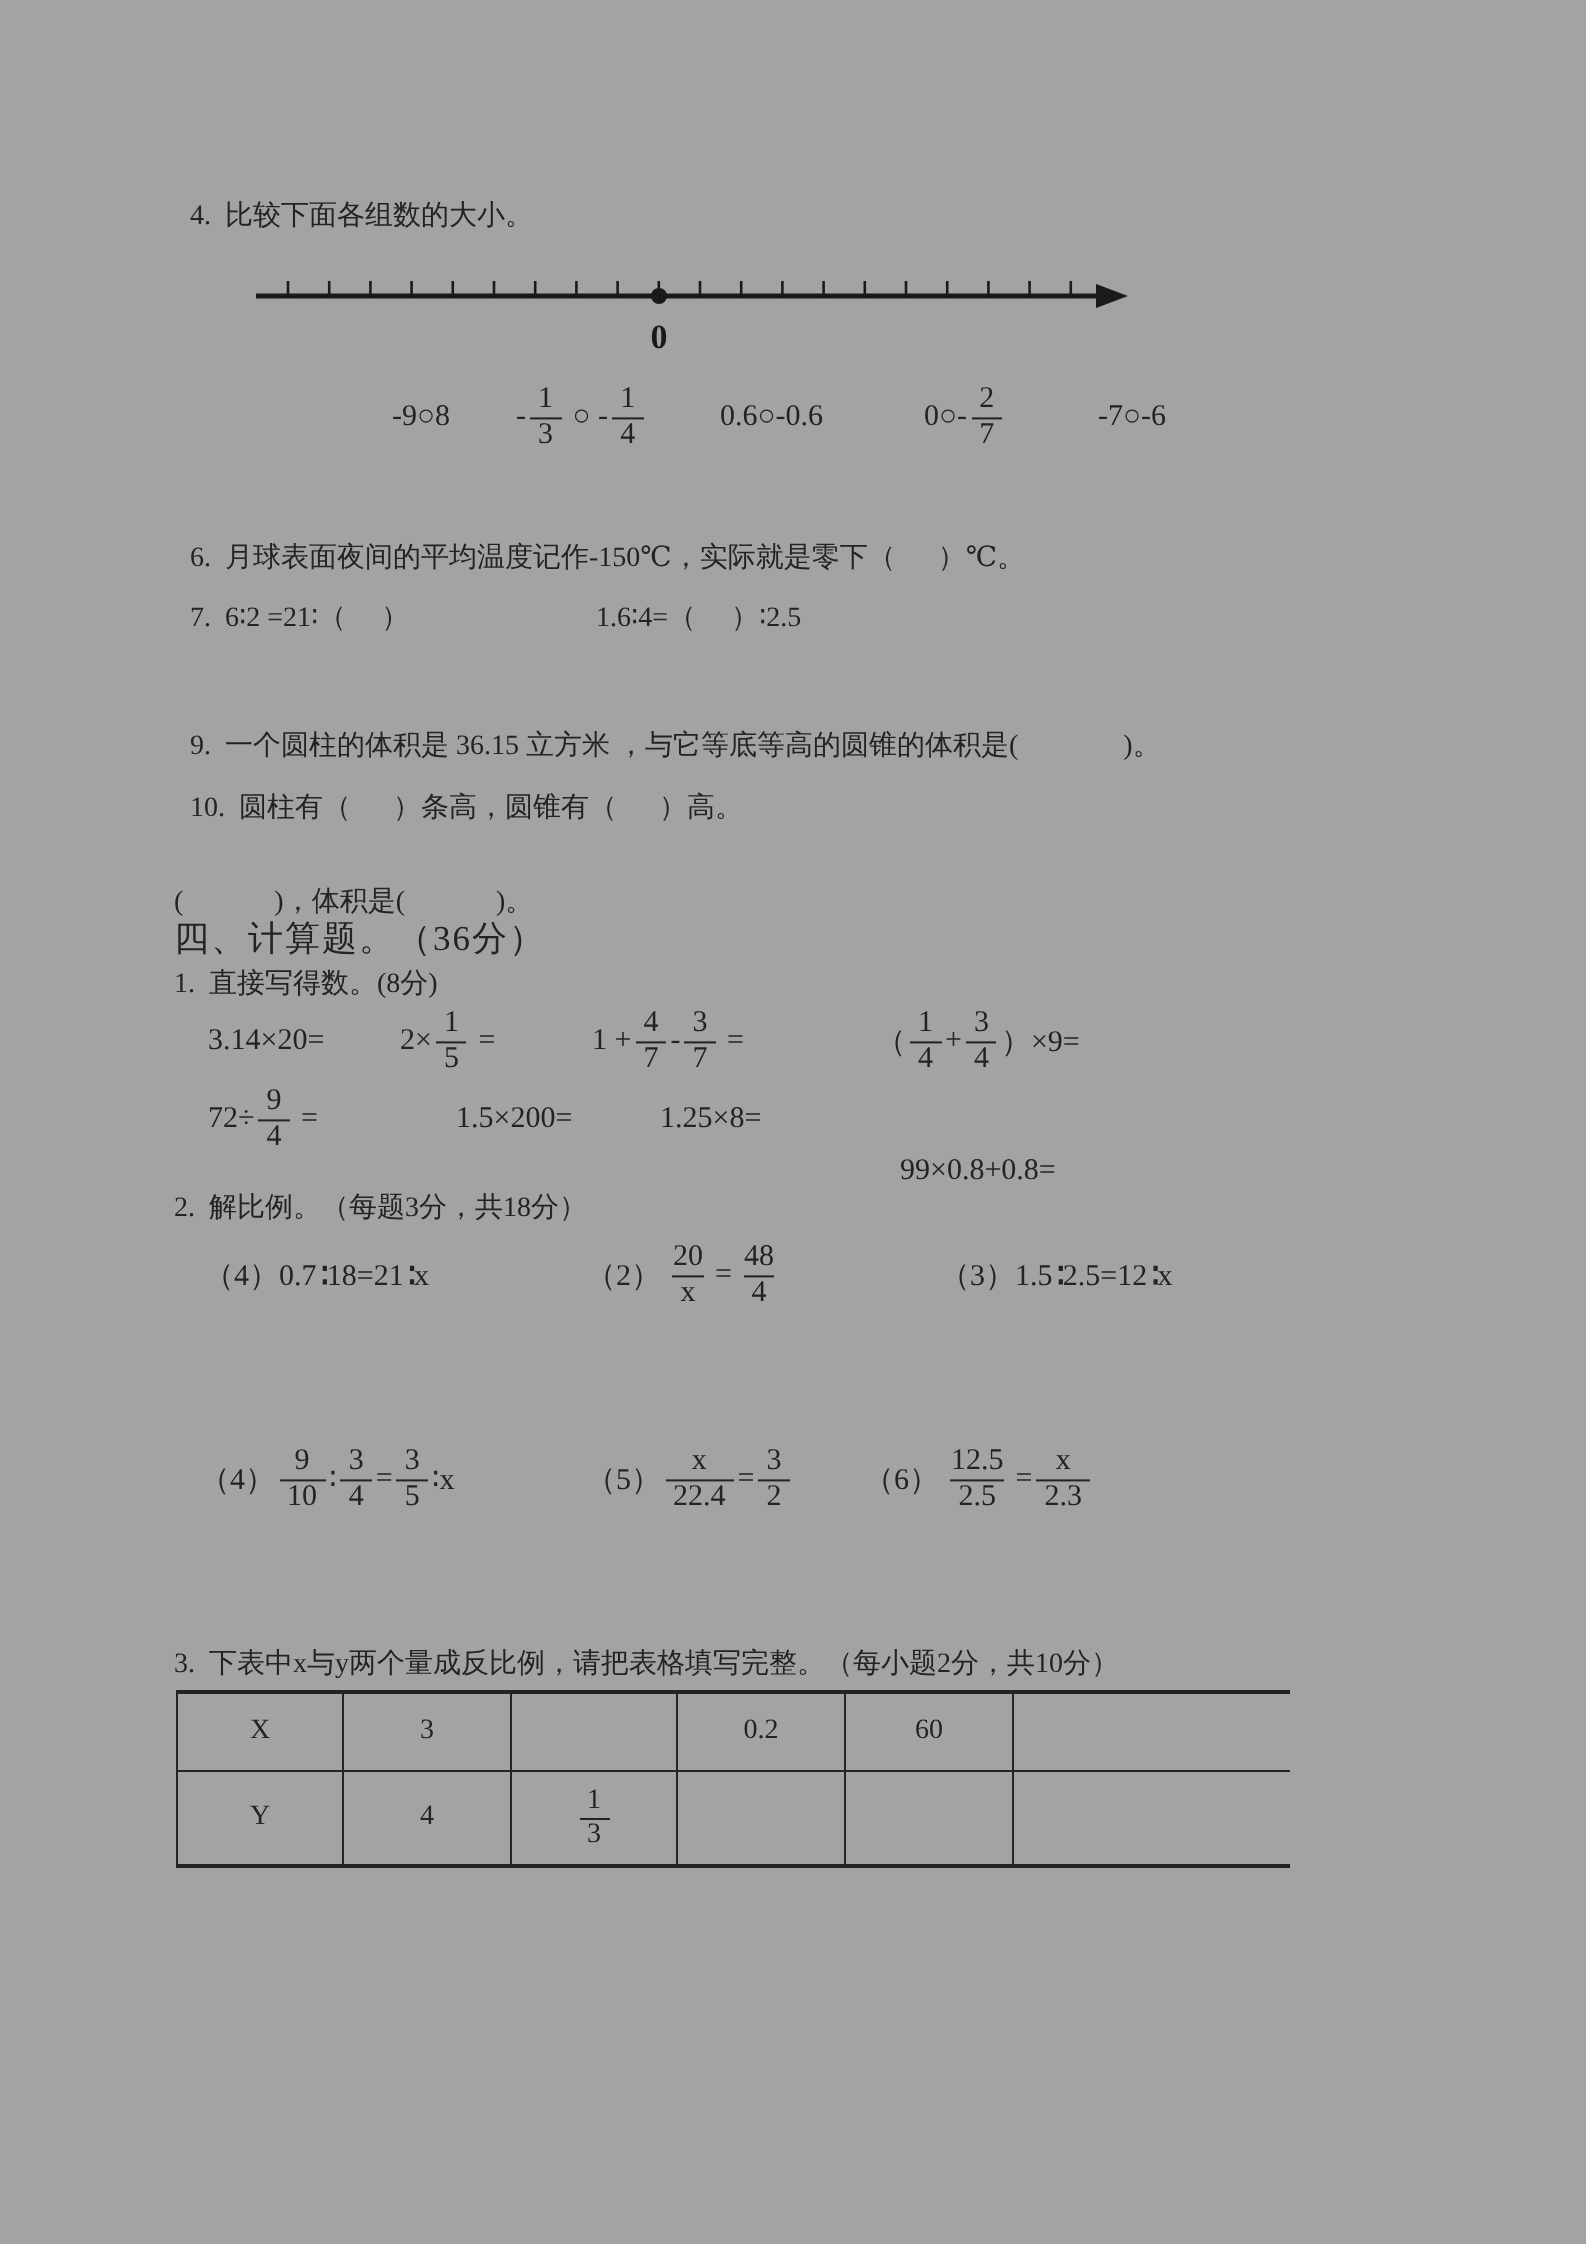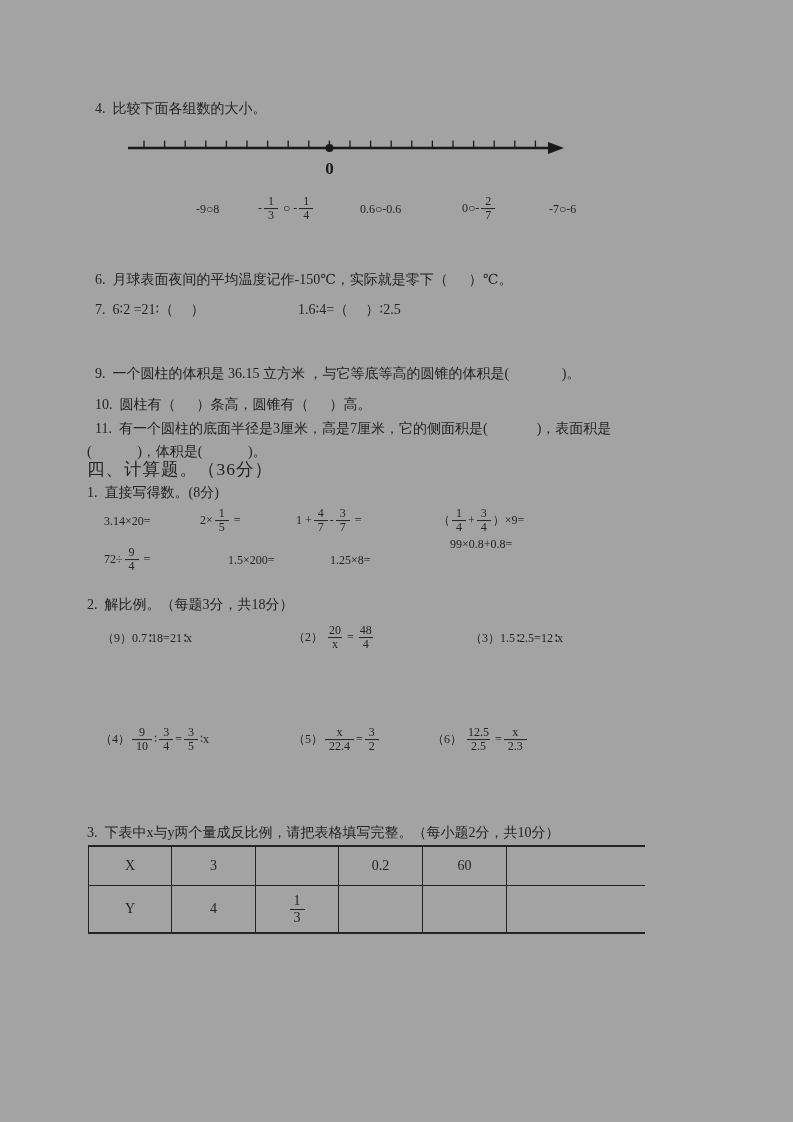--- a/index.html
+++ b/index.html
@@ -1,20 +1,20 @@
 <!DOCTYPE html>
 <html><head>
 <meta charset="utf-8">
 <style>
   html,body{margin:0;padding:0;background:#ffffff;}
   .page{position:relative;width:793px;height:1122px;background:#a3a3a3;
         font-family:"Liberation Serif","DejaVu Serif",serif;color:#232323;overflow:hidden;}
   .ln{position:absolute;white-space:pre;font-size:14px;line-height:1.3;}
   .eq{position:absolute;display:flex;align-items:center;white-space:pre;
-      transform:translateY(-50%);font-size:12px;font-family:Liberation Serif, serif;}
+      transform:translateY(-50%);font-size:15px;font-family:Liberation Serif, serif;}
   .h1{font-weight:normal;font-size:17.5px;letter-spacing:1px;}
   .frac{display:inline-flex;flex-direction:column;align-items:center;line-height:1.12;margin:0 2px;}
   .frac .fn{padding:0 4px;}
   .frac .fd{padding:0 4px;border-top:1.4px solid #232323;}
   .tbl{position:absolute;left:88px;top:845px;width:557px;
        border-top:2px solid #232323;border-bottom:2px solid #232323;}
   .trow{display:grid;grid-template-columns:83px 84px 83px 84px 84px 139px;}
   .trow.r1{height:38px;border-bottom:1.6px solid #232323;}
   .trow.r2{height:46px;}
   .tcell{box-sizing:border-box;border-left:1.6px solid #232323;display:flex;
@@ -78,21 +78,20 @@
       <span class="fd">7</span>
     </span>
   </div>
   <div class="eq" style="left:549px;top:209px">-7○-6</div>
 
   <div class="ln" style="left:95px;top:271px">6.  月球表面夜间的平均温度记作-150℃，实际就是零下（      ）℃。</div>
   <div class="ln" style="left:95px;top:301px">7.  6∶2 =21∶（     ）</div>
   <div class="ln" style="left:298px;top:301px">1.6∶4=（     ）∶2.5</div>
   <div class="ln" style="left:95px;top:365px">9.  一个圆柱的体积是 36.15 立方米 ，与它等底等高的圆锥的体积是(               )。</div>
   <div class="ln" style="left:95px;top:396px">10.  圆柱有（      ）条高，圆锥有（      ）高。</div>
-  <div class="ln" style="left:95px;top:420px">11.  有一个圆柱的底面半径是3厘米，高是7厘米，它的侧面积是(              )，表面积是</div>
   <div class="ln" style="left:87px;top:443px">(             )，体积是(             )。</div>
 
   <div class="ln h1" style="left:87px;top:458px">四、计算题。（36分）</div>
   <div class="ln" style="left:87px;top:484px">1.  直接写得数。(8分)</div>
 
   <div class="eq" style="left:104px;top:521px">3.14×20=</div>
   <div class="eq" style="left:200px;top:521px">
     <span>2×</span>
     <span class="frac">
       <span class="fn">1</span>
@@ -130,25 +129,25 @@
   <div class="eq" style="left:104px;top:560px">
     <span>72÷</span>
     <span class="frac">
       <span class="fn">9</span>
       <span class="fd">4</span>
     </span>
     <span> =</span>
   </div>
   <div class="eq" style="left:228px;top:560px">1.5×200=</div>
   <div class="eq" style="left:330px;top:560px">1.25×8=</div>
-  <div class="eq" style="left:450px;top:544px">99×0.8+0.8=</div>
+  <div class="eq" style="left:450px;top:586px">99×0.8+0.8=</div>
 
   <div class="ln" style="left:87px;top:596px">2.  解比例。（每题3分，共18分）</div>
 
-  <div class="eq" style="left:102px;top:638px">（9）0.7∶18=21∶x</div>
+  <div class="eq" style="left:102px;top:638px">（4）0.7∶18=21∶x</div>
   <div class="eq" style="left:293px;top:638px">
     <span>（2）</span>
     <span class="frac">
       <span class="fn">20</span>
       <span class="fd">x</span>
     </span>
     <span>=</span>
     <span class="frac">
       <span class="fn">48</span>
       <span class="fd">4</span>

